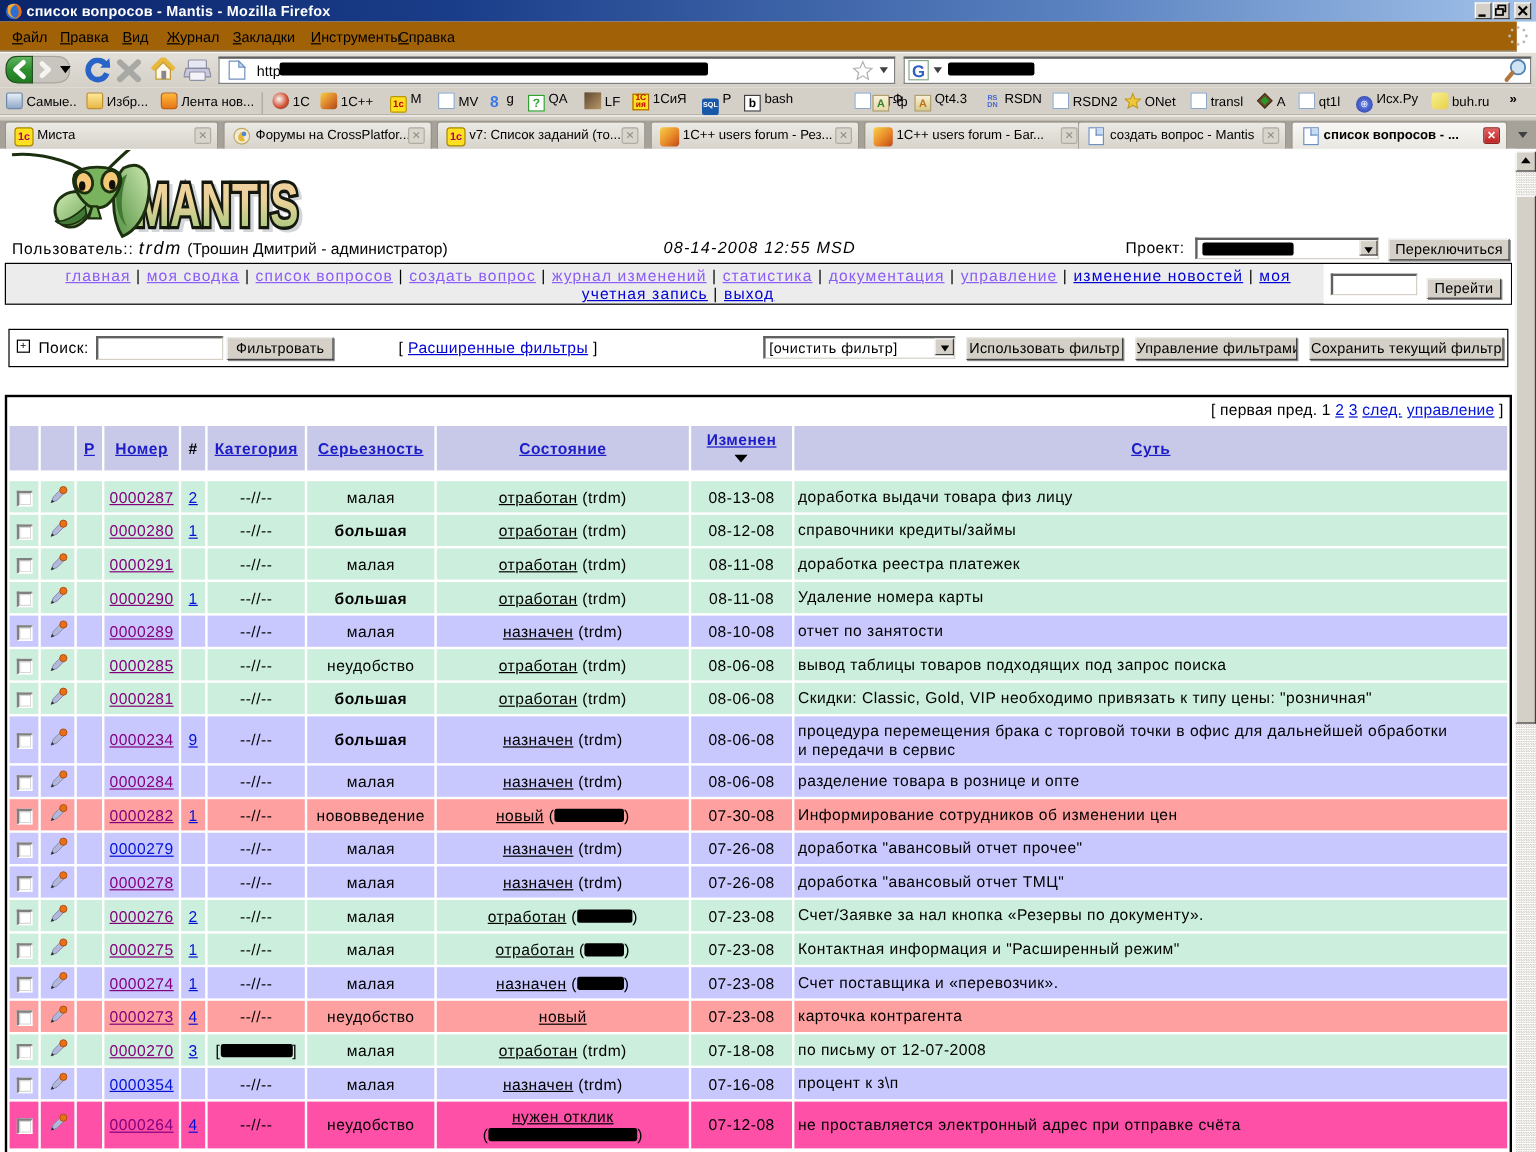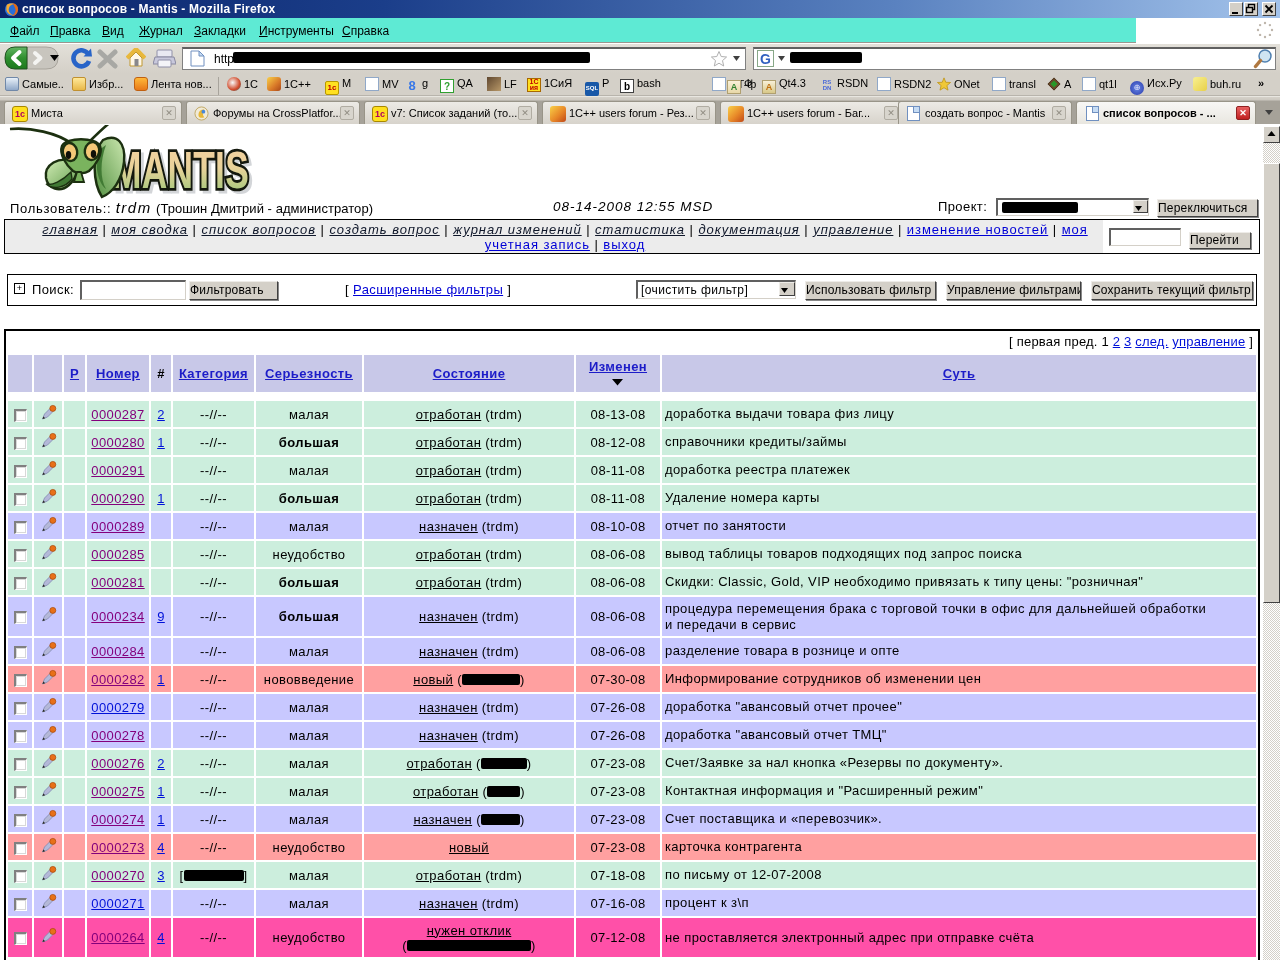--- a/index.html
+++ b/index.html
@@ -4,21 +4,21 @@
 * { margin:0; padding:0; box-sizing:border-box; }
 html,body { width:1280px; height:960px; overflow:hidden; background:#fff; font-family:"Liberation Sans",sans-serif; }
 .abs { position:absolute; }
 
 #titlebar { position:absolute; left:0; top:0; width:1280px; height:18px;
   background:linear-gradient(to right,#0a246a 0%,#1b3e8a 30%,#5a82c0 70%,#a2c2ea 100%); }
 #titlebar .ttxt { position:absolute; left:22px; top:2px; color:#fff; font-size:12px; font-weight:bold; letter-spacing:0.2px; }
 .winbtn { position:absolute; top:2px; width:14px; height:14px; background:#d4d0c8;
   border-top:1px solid #fff; border-left:1px solid #fff; border-right:1px solid #404040; border-bottom:1px solid #404040;
   color:#000; font-size:9px; text-align:center; line-height:12px; font-weight:bold; }
-#menubar { position:absolute; left:0; top:18px; width:1136px; height:25px; background:#5eead4; border-bottom:1px solid #9a968e; }
+#menubar { position:absolute; left:0; top:18px; width:1264px; height:25px; background:#a16207; border-bottom:1px solid #9a968e; }
 .menuitem { position:absolute; top:6px; font-size:12px; color:#000; }
 .menuitem u { text-decoration:underline; }
 #navbar { position:absolute; left:0; top:44px; width:1280px; height:29px; background:linear-gradient(#e3e0d9,#d4d0c8); }
 #bookbar { position:absolute; left:0; top:73px; width:1280px; height:23px; background:#d4d0c8; border-bottom:1px solid #b8b4ac; }
 .bm { position:absolute; top:4px; height:16px; font-size:11px; color:#000; white-space:nowrap; }
 .bm .ic { display:inline-block; width:14px; height:14px; vertical-align:-3px; margin-right:3px; }
 #tabbar { position:absolute; left:0; top:96px; width:1280px; height:28px; background:linear-gradient(to bottom,#d6d2ca 0px,#ccc8c0 3px,#a6a299 4px,#a6a299 100%); border-top:1px solid #e8e6e0; }
 .tab { position:absolute; top:4px; height:24px; background:linear-gradient(#eceae5,#d6d2ca); border:1px solid #989488; border-bottom:none; border-radius:3px 3px 0 0; font-size:11px; }
 .tab.active { background:linear-gradient(#f8f7f5,#e8e6df); height:24px; }
 .tab .ttl { position:absolute; left:26px; top:5px; white-space:nowrap; overflow:hidden; }
@@ -34,34 +34,34 @@
   background:#fff; }
 #scroll .track { position:absolute; left:0; top:0; width:17px; height:834px;
   background-image:conic-gradient(#d4d0c8 25%, #fff 0 50%, #d4d0c8 0 75%, #fff 0); background-size:2px 2px; }
 #scroll .btn { position:absolute; left:0; width:17px; height:17px; background:#d4d0c8;
   border-top:1px solid #fff; border-left:1px solid #fff; border-right:1px solid #404040; border-bottom:1px solid #404040; }
 #scroll .thumb { position:absolute; left:0; top:37px; width:17px; height:440px; background:#d4d0c8;
   border-top:1px solid #fff; border-left:1px solid #fff; border-right:1px solid #404040; border-bottom:1px solid #404040; }
 
 #content { position:absolute; left:0; top:124px; width:1263px; height:836px; background:#fff; font-size:13px; letter-spacing:0.4px; }
 #content a { text-decoration:underline; }
-a.vis { color:#0f172a;font-style:italic; }
+a.vis { color:#8b5cf6; }
 a.nav { color:#0000d6; }
 a.pur { color:#84007c; }
 a.blu { color:#0011d8; }
 a.hdr { color:#1c1cc8; font-weight:bold; }
 a.drk { color:#20208c; }
 #userline { position:absolute; left:10px; top:75px; font-size:13px; letter-spacing:0.7px; }
 #dateline { position:absolute; left:553px; top:75px; font-style:italic; font-size:13.5px; letter-spacing:1.0px; }
 #projline { position:absolute; left:938px; top:75px; font-size:13px; }
 #menubox { position:absolute; left:4px; top:95px; width:1256px; height:35px; background:#ececec; border:1px solid #000; font-size:13px; }
 #menubox .white { position:absolute; right:0; top:0; width:156px; height:33px; background:#fff; }
 #menubox .links { position:absolute; left:30px; top:2px; width:1060px; text-align:center; line-height:15px; letter-spacing:0.95px; }
 #filterbox { position:absolute; left:7px; top:150px; width:1250px; height:32px; background:#fff; border:1px solid #000; font-size:13px; }
-.btn3d { background:#d4d0c8; border-top:1px solid #eeece8; border-left:1px solid #eeece8; border-right:1px solid #404040; border-bottom:1px solid #404040; box-shadow:1px 1px 0 #888; font-size:12px; font-family:"Liberation Sans",sans-serif; color:#000; white-space:nowrap; letter-spacing:0.2px; overflow:hidden; }
+.btn3d { background:#d4d0c8; border-top:1px solid #eeece8; border-left:1px solid #eeece8; border-right:1px solid #404040; border-bottom:1px solid #404040; box-shadow:1px 1px 0 #888; font-size:12px; font-family:"Liberation Sans",sans-serif; text-align:center; color:#000; white-space:nowrap; letter-spacing:0.2px; overflow:hidden; }
 .inset { background:#fff; border-top:2px solid #606060; border-left:2px solid #606060; border-right:1px solid #d4d0c8; border-bottom:1px solid #d4d0c8; }
 
 #tblbox { position:absolute; left:4px; top:205px; width:1256px; height:700px; border:2px solid #000; background:#fff; }
 #tbltitle { position:absolute; left:0; top:0; height:22px; width:100%; font-size:13px; letter-spacing:0.5px; }
 table.iss { border-collapse:separate; border-spacing:2px; position:absolute; left:0; top:22px; width:1252px; table-layout:fixed; font-size:13px; }
 table.iss td { padding:0 3px; text-align:center; overflow:hidden; white-space:nowrap; }
 tr.hdr td { background:#c8c8e8; height:37px; }
 tr.sp td { height:5px; }
 tr.g td { background:#cceedd; }
 tr.a td { background:#c8c8ff; }
@@ -95,21 +95,21 @@
       </svg></div>
 </div>
 
 <div id="menubar">
   <span class="menuitem" style="left:10px"><u>Ф</u>айл</span>
   <span class="menuitem" style="left:50px"><u>П</u>равка</span>
   <span class="menuitem" style="left:102px"><u>В</u>ид</span>
   <span class="menuitem" style="left:139px"><u>Ж</u>урнал</span>
   <span class="menuitem" style="left:194px"><u>З</u>акладки</span>
   <span class="menuitem" style="left:259px"><u>И</u>нструменты</span>
-  <span class="menuitem" style="left:342px"><u>С</u>правка</span>
+  <span class="menuitem" style="left:332px"><u>С</u>правка</span>
   <svg class="abs" style="left:1256px;top:3px" width="18" height="18" viewBox="0 0 18 18">
     <g fill="#beb6ac">
         <circle cx="9" cy="2" r="1.2"></circle>
         <circle cx="13.9" cy="4.1" r="1.2"></circle>
         <circle cx="16" cy="9" r="1.2"></circle>
         <circle cx="13.9" cy="13.9" r="1.2"></circle>
         <circle cx="9" cy="16" r="1.2"></circle>
         <circle cx="4.1" cy="13.9" r="1.2"></circle>
         <circle cx="2" cy="9" r="1.2"></circle>
         <circle cx="4.1" cy="4.1" r="1.2"></circle>
@@ -315,21 +315,21 @@
     </div>
     <div class="abs inset" style="left:1104px;top:8px;width:72px;height:18px;"></div>
     <div class="abs btn3d" style="left:1184px;top:12px;width:62px;height:17px;line-height:15px;">Перейти</div>
   </div>
 
   <div id="filterbox">
     <span class="abs" style="left:6px;top:8px;width:11px;height:11px;border:1px solid #000;font-size:9px;line-height:9px;text-align:center;">+</span>
     <span class="abs" style="left:24px;top:7px;">Поиск:</span>
     <div class="abs inset" style="left:72px;top:5px;width:106px;height:20px;"></div>
     <div class="abs btn3d" style="left:181px;top:6px;width:89px;height:19px;line-height:17px;">Фильтровать</div>
-    <span class="abs" style="left:337px;top:7px;text-align:center;">[ <a class="nav" href="#a">Расширенные фильтры</a> ]</span>
+    <span class="abs" style="left:324px;top:7px;text-align:center;">[ <a class="nav" href="#a">Расширенные фильтры</a> ]</span>
     <div class="abs inset" style="left:628px;top:5px;width:160px;height:19px;font-size:12px;">
         <span class="abs" style="left:3px;top:1px">[очистить фильтр]</span>
       <div class="abs btn3d" style="right:0;top:0;width:16px;height:14px;box-shadow:none;"><svg width="9" height="7" style="margin-top:3px">
             <path d="M1 1 L8 1 L4.5 6 Z" fill="#000"></path>
           </svg></div>
     </div>
     <div class="abs btn3d" style="left:797px;top:6px;width:131px;height:19px;line-height:17px;">Использовать фильтр</div>
     <div class="abs btn3d" style="left:938px;top:6px;width:135px;height:19px;line-height:17px;">Управление фильтрами</div>
     <div class="abs btn3d" style="left:1083px;top:6px;width:162px;height:19px;line-height:17px;">Сохранить текущий фильтр</div>
   </div>
@@ -642,21 +642,21 @@
         <td class="sum">по письму от 12-07-2008</td>
       </tr>
       <tr class="a r1">
         <td><span class="cb"></span></td>
         <td><svg width="18" height="18" viewBox="0 0 18 18">
                 <path d="M3.5 15 L5.5 10 L12 3.5 L15 6.5 L8.5 13 Z" fill="#b4b8d8" stroke="#8088b0" stroke-width="0.8"></path>
                 <path d="M3.5 15 L6.2 14.2 L4.4 12.4 Z" fill="#282820"></path>
                 <circle cx="13.8" cy="4.4" r="3" fill="#e87018" stroke="#a84808" stroke-width="0.7"></circle>
               </svg></td>
         <td></td>
-        <td><a class="blu" href="#a">0000271</a></td>
+        <td><a class="blu" href="#a">0000354</a></td>
         <td></td>
         <td>--//--</td>
         <td>малая</td>
         <td><u class="st">назначен</u> (trdm)</td>
         <td>07-16-08</td>
         <td class="sum">процент к з\п</td>
       </tr>
       <tr class="f r2">
         <td><span class="cb"></span></td>
         <td><svg width="18" height="18" viewBox="0 0 18 18">

